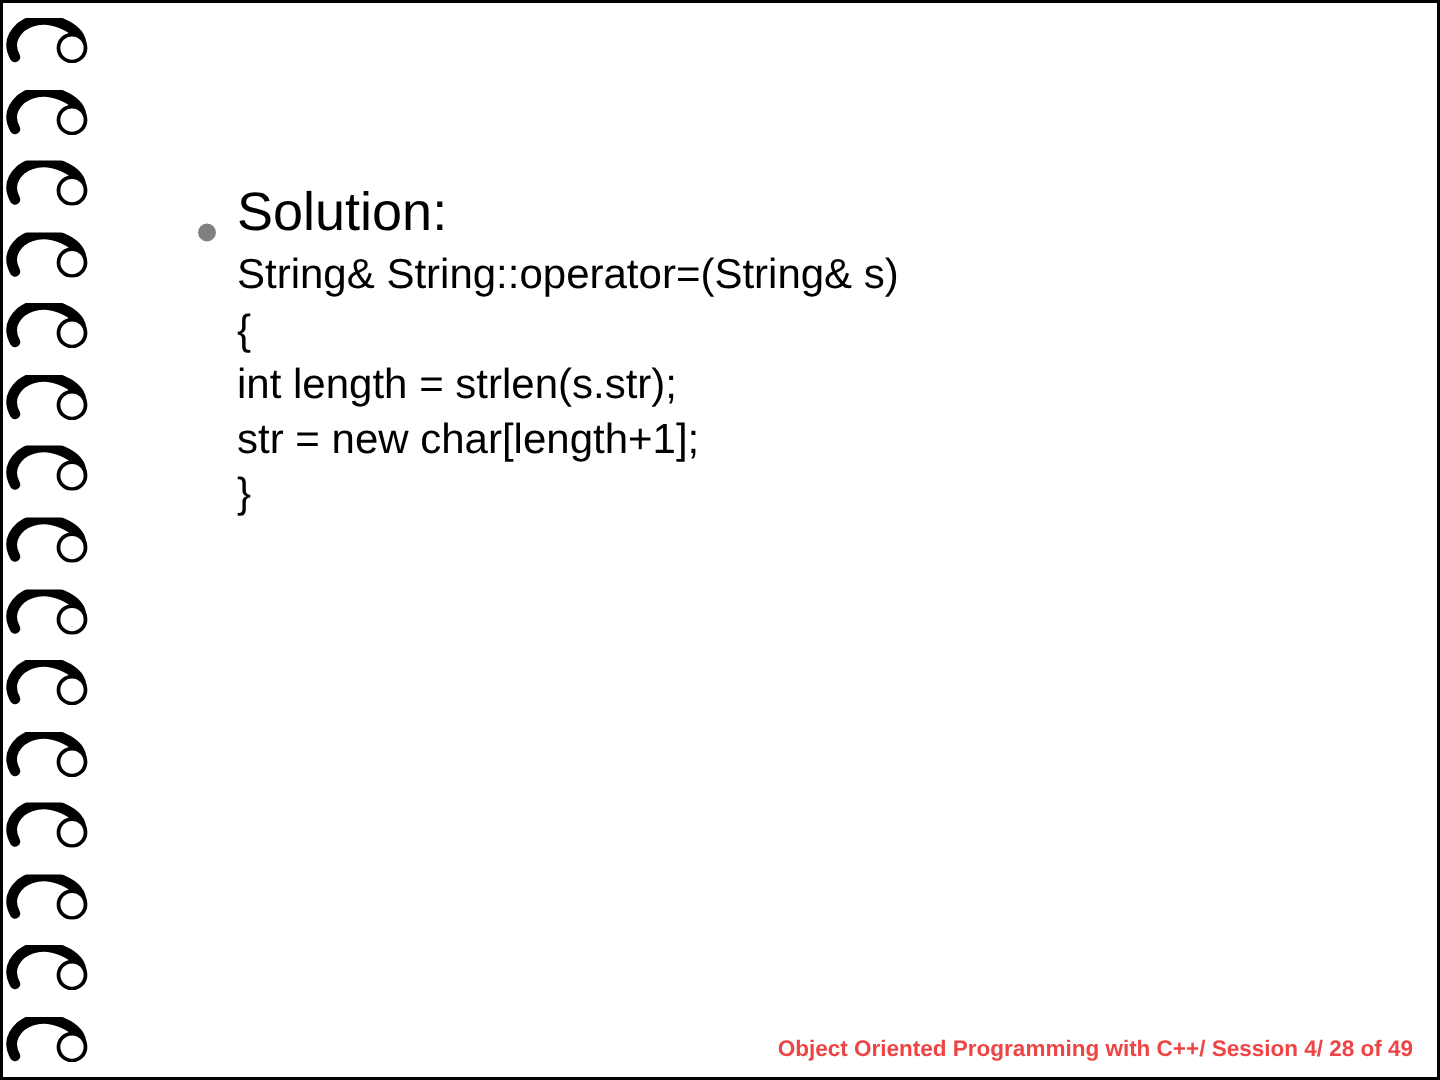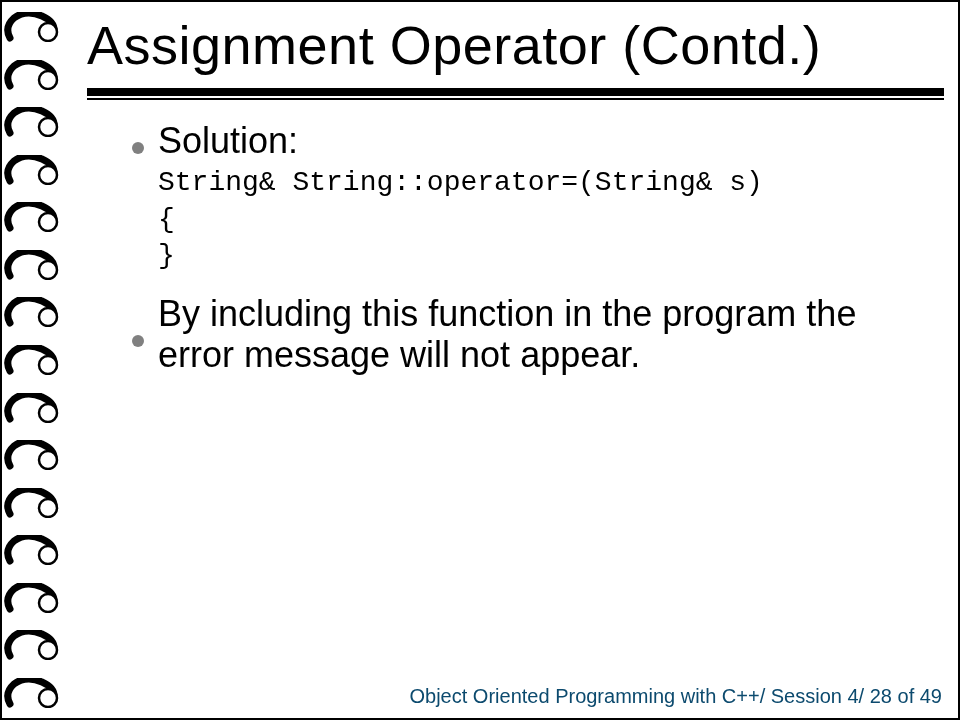--- a/index.html
+++ b/index.html
@@ -61,56 +61,57 @@
     width: 100%;
   }
   .content {
     position: absolute;
     left: 130px;
     right: 40px;
     top: 118px;
   }
   .bullet-row {
     display: flex;
-    align-items: center;
+    align-items: flex-end;
     margin-bottom: 2px;
   }
   .bullet-dot {
     width: 12px;
     height: 12px;
     border-radius: 50%;
     background: #808080;
     margin-top: 14px;
     margin-right: 14px;
     flex-shrink: 0;
   }
   .bullet-text {
     font-family: Impact, 'Arial Black', sans-serif;
     font-size: 36px;
     font-weight: normal;
     line-height: 1.15;
     color: #000;
   }
   .code-block {
     margin-left: 26px;
-    font-family: Liberation Mono, monospace;
+    font-family: Liberation Sans, sans-serif;
     font-size: 28px;
     line-height: 1.3;
     color: #000;
     margin-top: 4px;
     margin-bottom: 18px;
   }
   .code-line { white-space: pre; }
   .footer {
     position: absolute;
     right: 16px;
     bottom: 10px;
     font-family: Arial, sans-serif;
-    font-size: 20px;
-    color: #0c4a6e;
+    font-size: 15px;
+    color: #ef4444;
+    font-weight: bold;
   }
 </style>
 </head>
 <body>
 
 <div class="slide">
 
   <div class="spiral">
     <div class="ring">
         <svg width="56" height="30" viewBox="0 0 56 30">
@@ -197,41 +198,34 @@
         </svg>
       </div>
     <div class="ring">
         <svg width="56" height="30" viewBox="0 0 56 30">
           <path d="M 6 26 Q 0 15 10 6 Q 22 -3 38 4 Q 52 10 50 22" fill="none" stroke="#000" stroke-width="7" stroke-linecap="round"></path>
           <circle cx="44" cy="20" r="9" fill="#fff" stroke="#000" stroke-width="2.5"></circle>
         </svg>
       </div>
   </div>
 
-  <div class="title-wrap">
-    <div class="title">Assignment Operator (Contd.)</div>
-    <div class="rule"></div>
-    <div class="rule2"></div>
-  </div>
 
   <div class="content">
 
     <div class="bullet-row">
       <div class="bullet-dot"></div>
       <div class="bullet-text">Solution:</div>
     </div>
 
     <div class="code-block">
       <div class="code-line">String&amp; String::operator=(String&amp; s)</div>
       <div class="code-line">{</div>
+      <div class="code-line">int length = strlen(s.str);</div>
+      <div class="code-line">str = new char[length+1];</div>
       <div class="code-line">}</div>
     </div>
 
-    <div class="bullet-row">
-      <div class="bullet-dot"></div>
-      <div class="bullet-text">By including this function in the program the error message will not appear.</div>
-    </div>
 
   </div>
 
   <div class="footer">Object Oriented Programming with C++/ Session 4/ 28 of 49</div>
 
 </div>
 
 </body></html>

